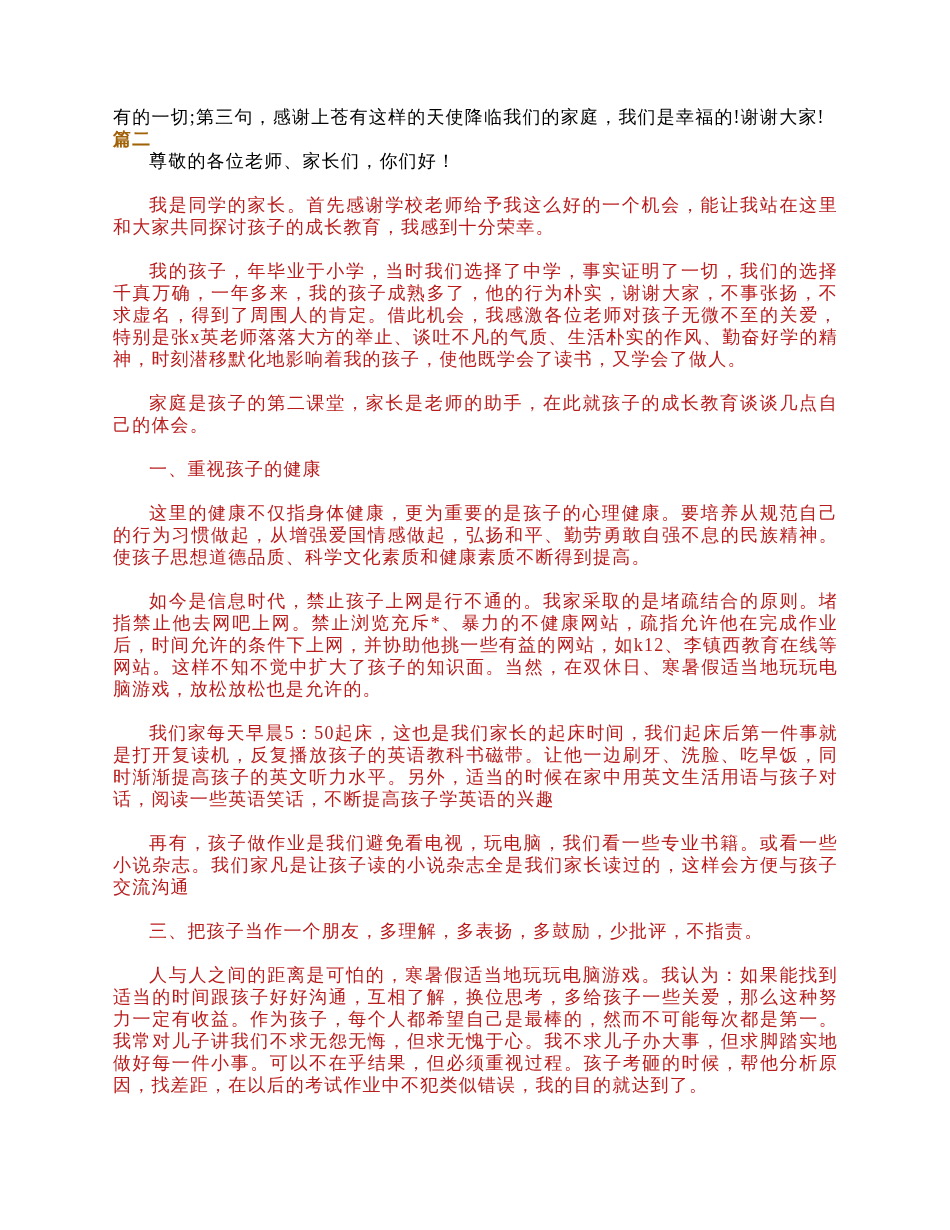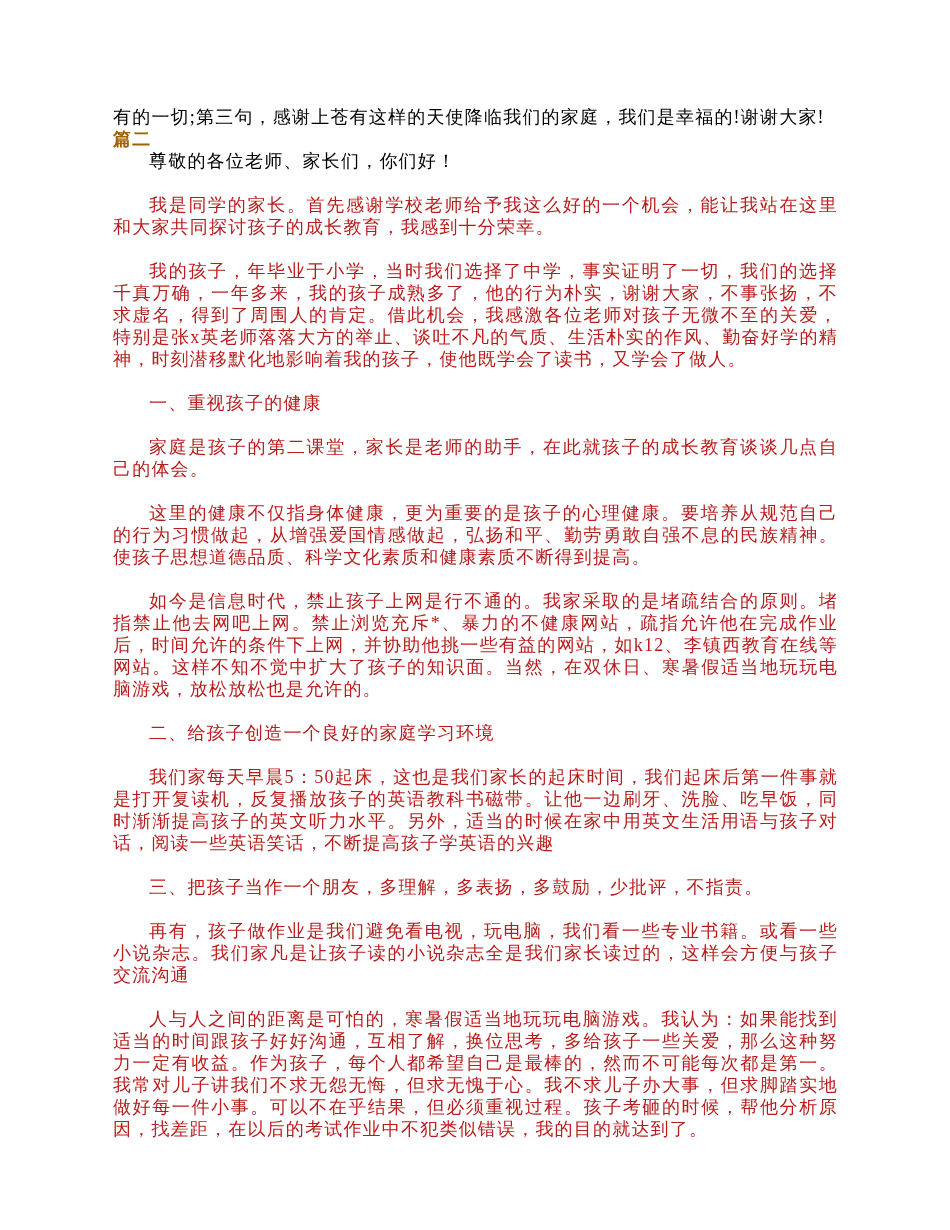--- a/index.html
+++ b/index.html
@@ -52,22 +52,21 @@
 
 <div class="page">
   <p class="doc-line">有的一切;第三句，感谢上苍有这样的天使降临我们的家庭，我们是幸福的!谢谢大家!</p>
 
   <p class="doc-line section-label">篇二</p>
 
   <p class="doc-line greeting">尊敬的各位老师、家长们，你们好！</p>
 
   <p class="para">我是同学的家长。首先感谢学校老师给予我这么好的一个机会，能让我站在这里和大家共同探讨孩子的成长教育，我感到十分荣幸。</p>
   <p class="para">我的孩子，年毕业于小学，当时我们选择了中学，事实证明了一切，我们的选择千真万确，一年多来，我的孩子成熟多了，他的行为朴实，谢谢大家，不事张扬，不求虚名，得到了周围人的肯定。借此机会，我感激各位老师对孩子无微不至的关爱，特别是张x英老师落落大方的举止、谈吐不凡的气质、生活朴实的作风、勤奋好学的精神，时刻潜移默化地影响着我的孩子，使他既学会了读书，又学会了做人。</p>
+  <p class="para">家庭是孩子的第二课堂，家长是老师的助手，在此就孩子的成长教育谈谈几点自己的体会。</p>
   <p class="para">一、重视孩子的健康</p>
-  <p class="para">家庭是孩子的第二课堂，家长是老师的助手，在此就孩子的成长教育谈谈几点自己的体会。</p>
   <p class="para">这里的健康不仅指身体健康，更为重要的是孩子的心理健康。要培养从规范自己的行为习惯做起，从增强爱国情感做起，弘扬和平、勤劳勇敢自强不息的民族精神。使孩子思想道德品质、科学文化素质和健康素质不断得到提高。</p>
   <p class="para">如今是信息时代，禁止孩子上网是行不通的。我家采取的是堵疏结合的原则。堵指禁止他去网吧上网。禁止浏览充斥*、暴力的不健康网站，疏指允许他在完成作业后，时间允许的条件下上网，并协助他挑一些有益的网站，如k12、李镇西教育在线等网站。这样不知不觉中扩大了孩子的知识面。当然，在双休日、寒暑假适当地玩玩电脑游戏，放松放松也是允许的。</p>
-  <p class="para">二、给孩子创造一个良好的家庭学习环境</p>
   <p class="para">我们家每天早晨5：50起床，这也是我们家长的起床时间，我们起床后第一件事就是打开复读机，反复播放孩子的英语教科书磁带。让他一边刷牙、洗脸、吃早饭，同时渐渐提高孩子的英文听力水平。另外，适当的时候在家中用英文生活用语与孩子对话，阅读一些英语笑话，不断提高孩子学英语的兴趣</p>
+  <p class="para">再有，孩子做作业是我们避免看电视，玩电脑，我们看一些专业书籍。或看一些小说杂志。我们家凡是让孩子读的小说杂志全是我们家长读过的，这样会方便与孩子交流沟通</p>
   <p class="para">三、把孩子当作一个朋友，多理解，多表扬，多鼓励，少批评，不指责。</p>
-  <p class="para">再有，孩子做作业是我们避免看电视，玩电脑，我们看一些专业书籍。或看一些小说杂志。我们家凡是让孩子读的小说杂志全是我们家长读过的，这样会方便与孩子交流沟通</p>
   <p class="para">人与人之间的距离是可怕的，寒暑假适当地玩玩电脑游戏。我认为：如果能找到适当的时间跟孩子好好沟通，互相了解，换位思考，多给孩子一些关爱，那么这种努力一定有收益。作为孩子，每个人都希望自己是最棒的，然而不可能每次都是第一。我常对儿子讲我们不求无怨无悔，但求无愧于心。我不求儿子办大事，但求脚踏实地做好每一件小事。可以不在乎结果，但必须重视过程。孩子考砸的时候，帮他分析原因，找差距，在以后的考试作业中不犯类似错误，我的目的就达到了。</p>
 </div>
 
 </body></html>

